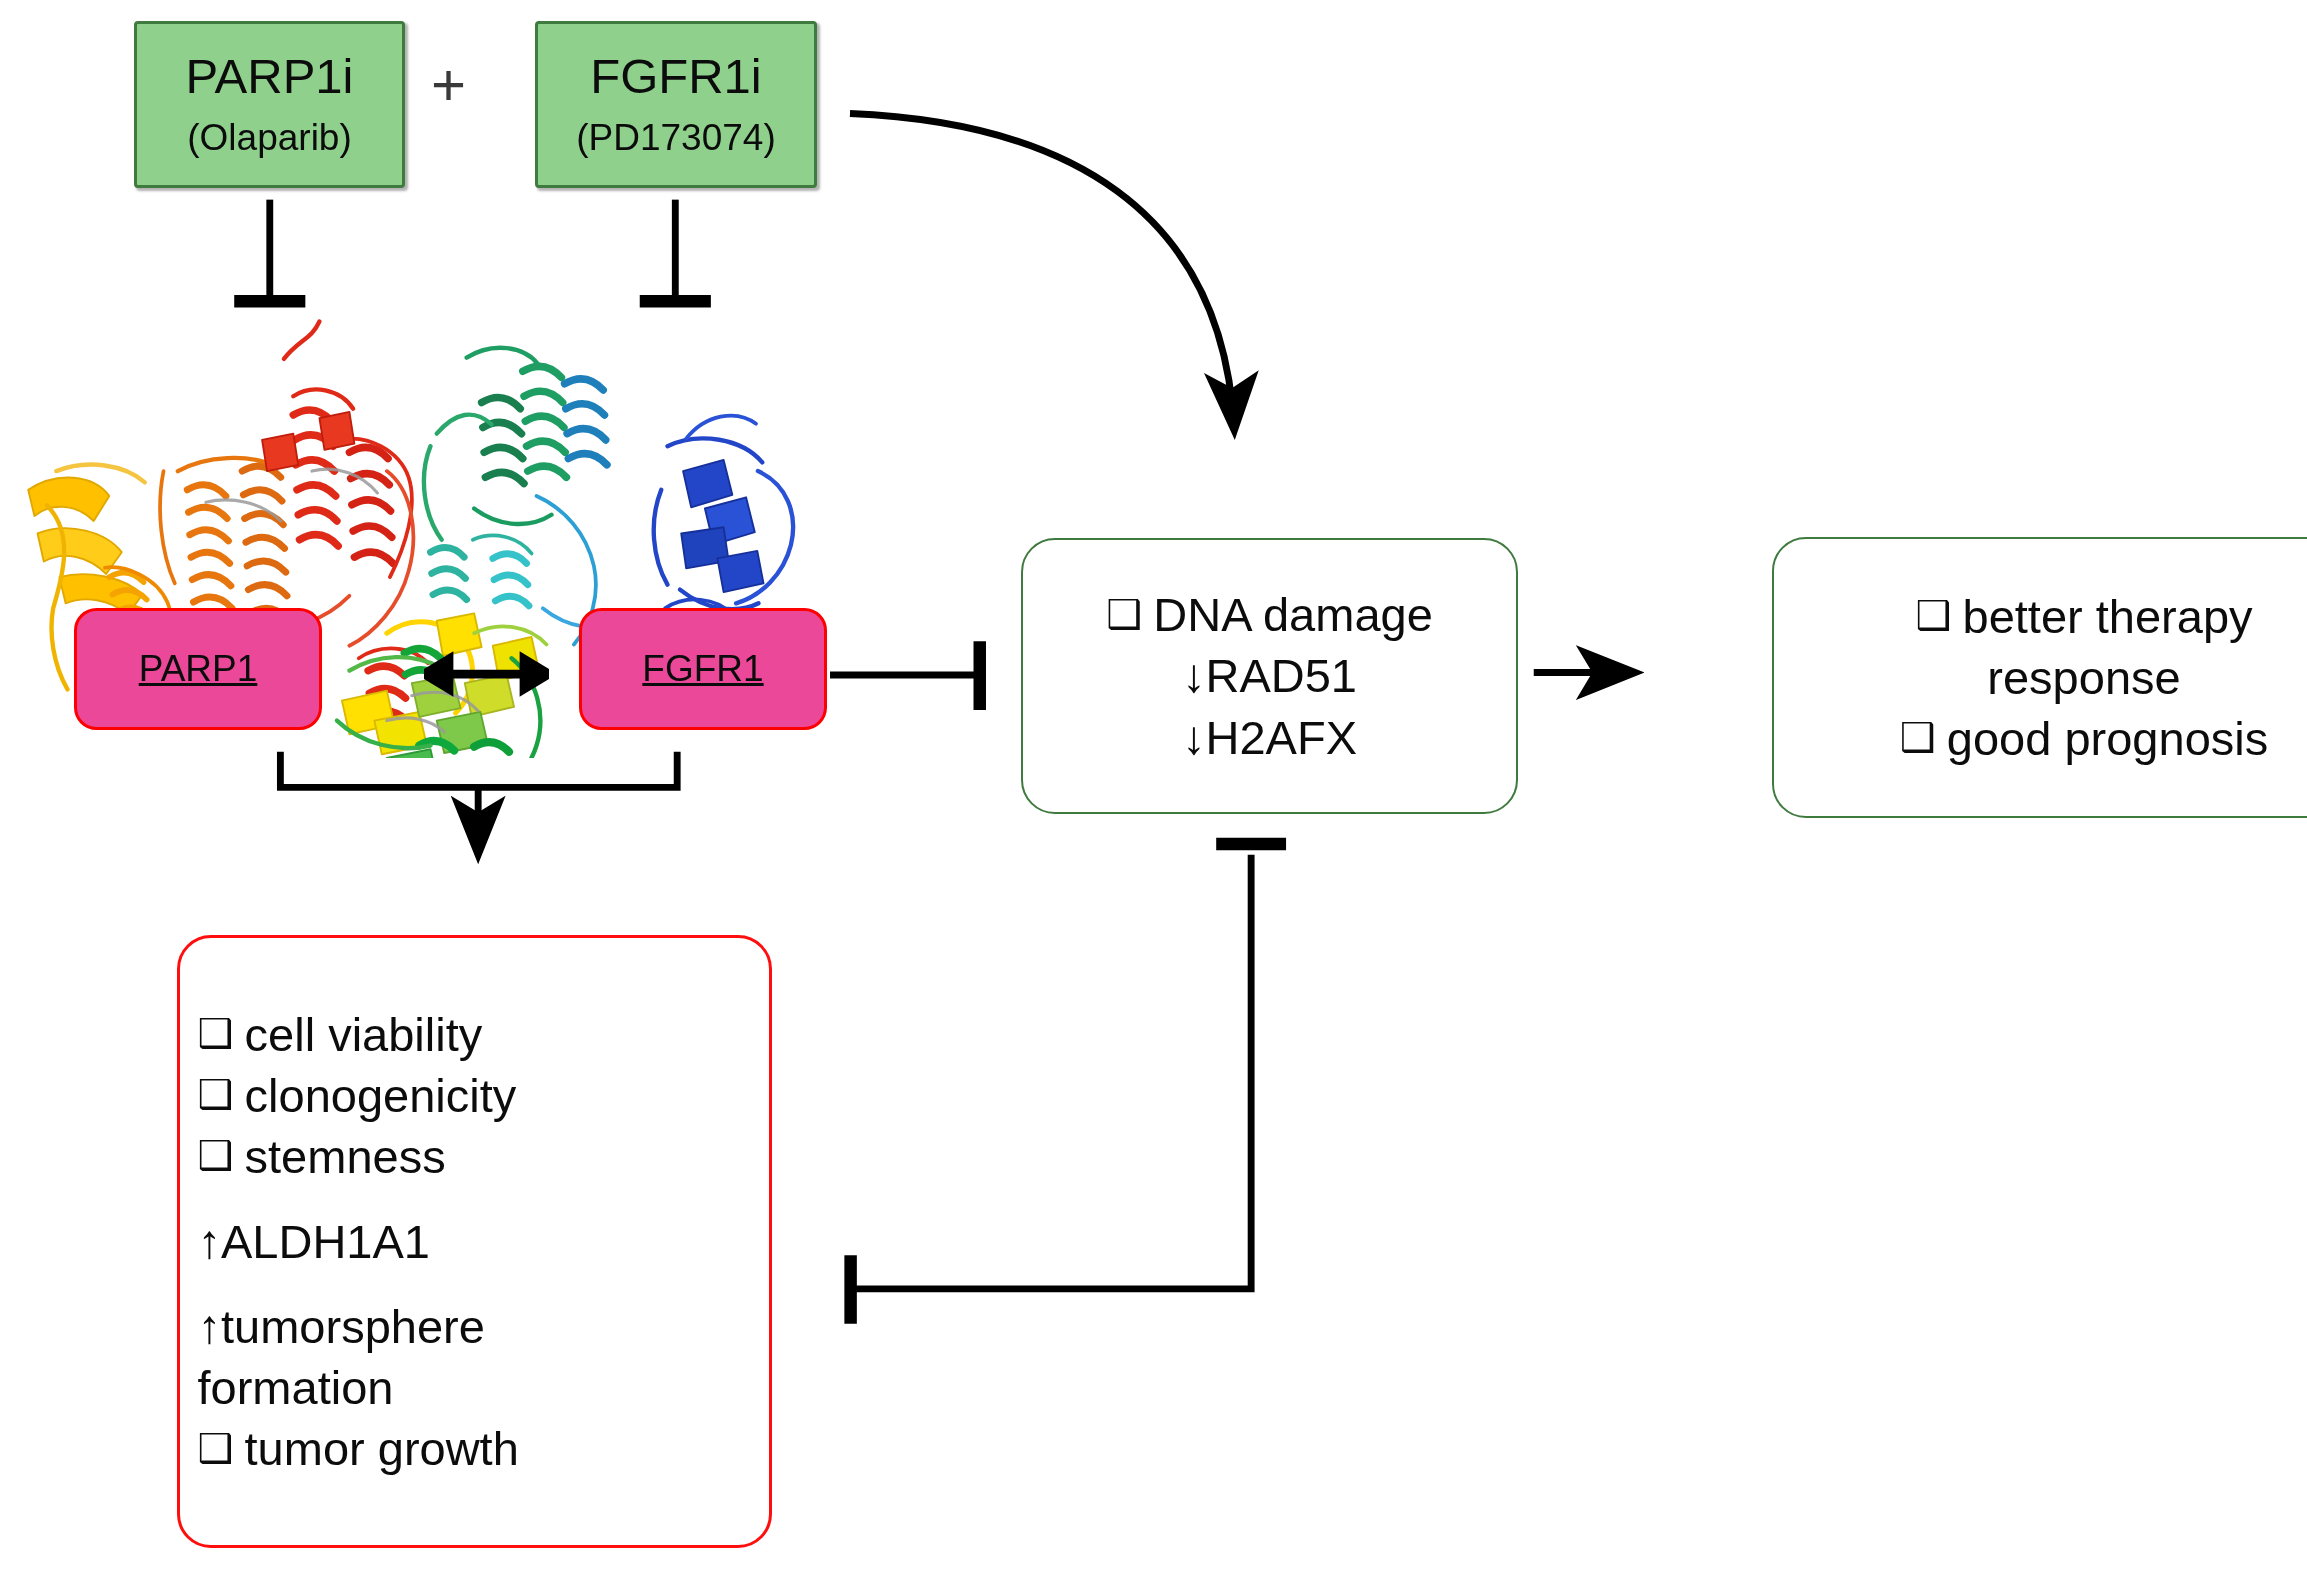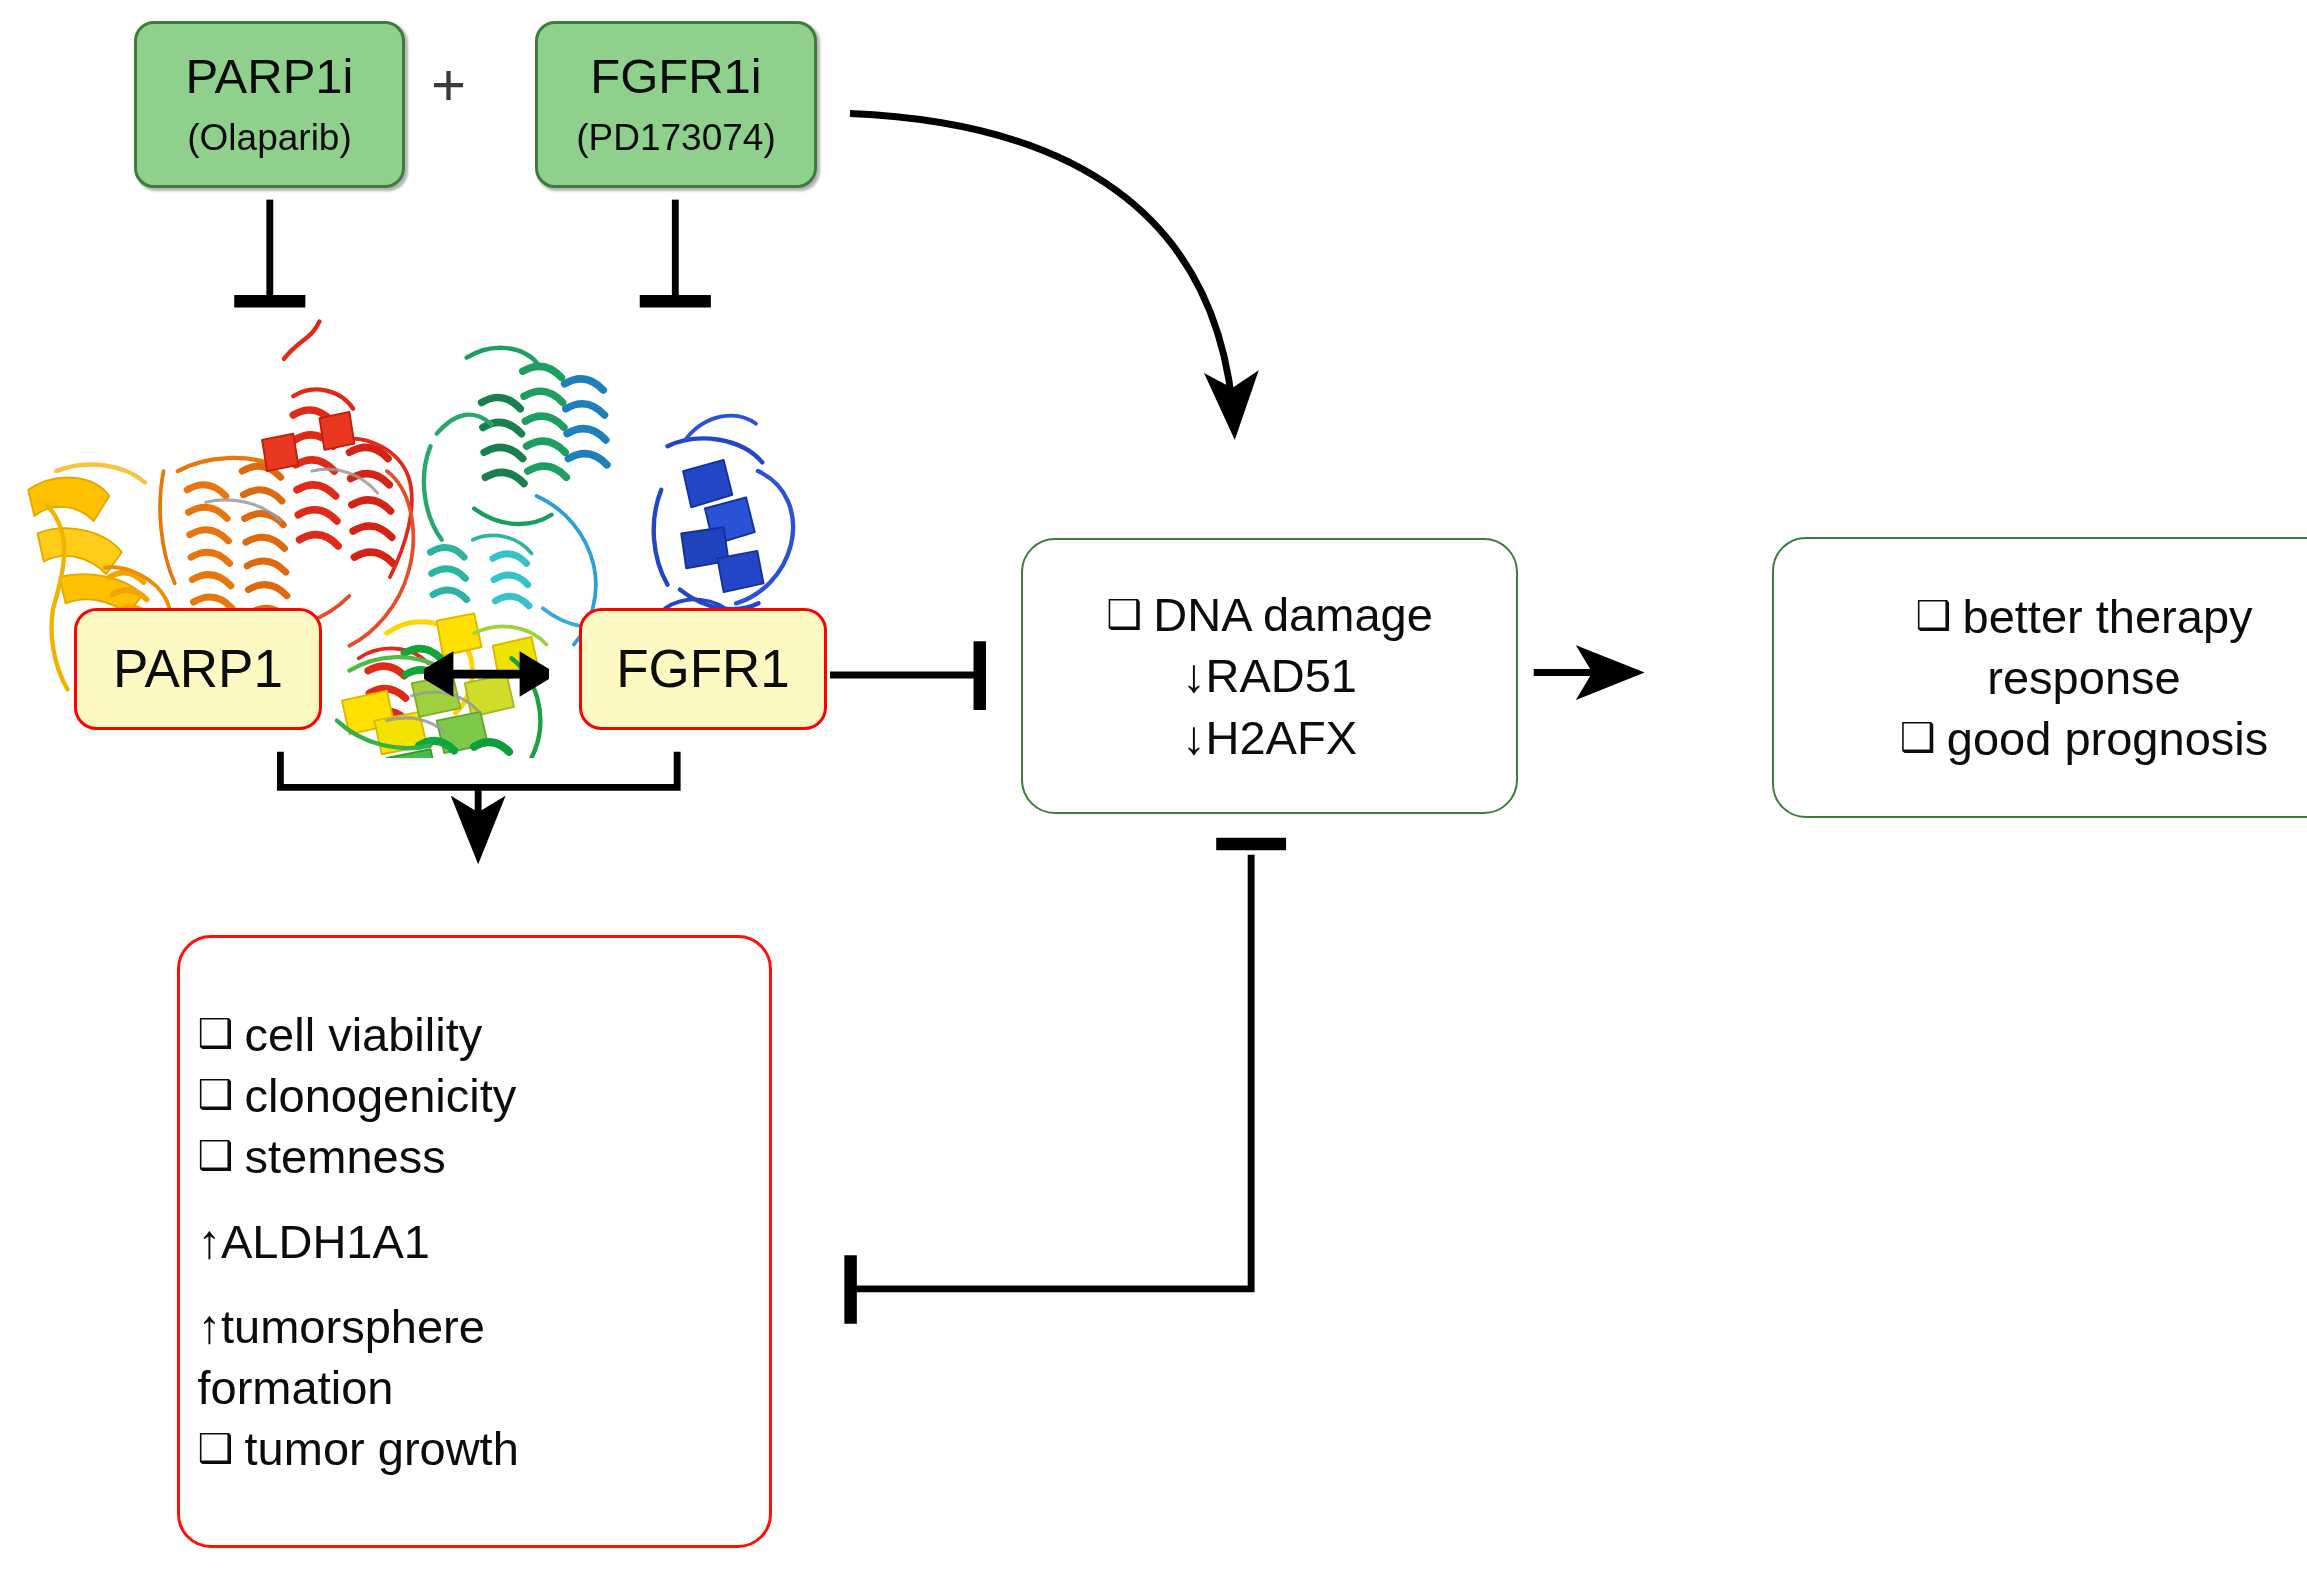--- a/index.html
+++ b/index.html
@@ -29,39 +29,40 @@
     justify-content: center;
     text-align: center;
     color: #0c0c0c;
   }
 
   
   .drug-box {
     background: #92d050;
     background: #8fd18c;
     border: 3.1px solid #3f7a3f;
-    border-radius: 20px;
+    border-radius: 4px;
     box-shadow: 2.5px 2.5px 2.5px rgba(0,0,0,0.30);
     font-size: 49px;
     line-height: 1.18;
     font-weight: 400;
     text-align: right;
   }
   .drug-box .drug-sub {
     font-size: 37px;
     margin-top: 10px;
   }
 
   
   .protein-box {
-    background: #fef9c3;
+    background: #ec4899;
     border: 3.7px solid #ff0000;
     border-radius: 22.5px;
-    font-size: 53px;
+    font-size: 37px;
     line-height: 1.1;
+    text-decoration: underline;
   }
 
   
   .outcome-box {
     background: #ffffff;
     border: 2.5px solid #3f7a3f;
     border-radius: 34px;
     font-size: 47px;
     line-height: 1.30;
     align-items: center;

